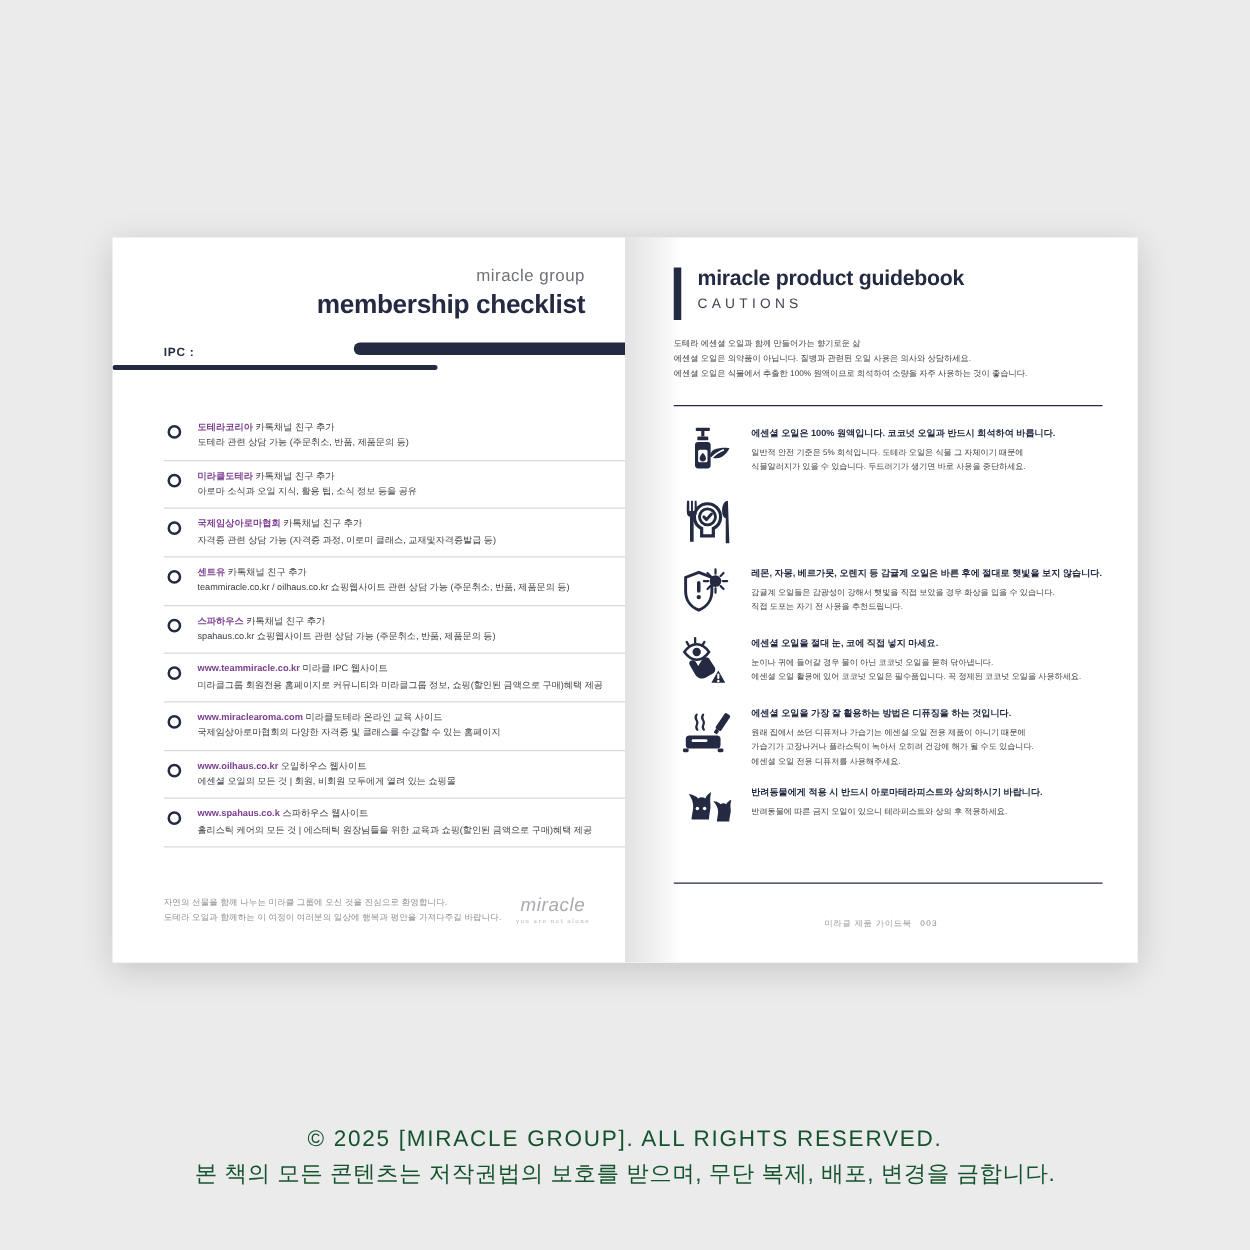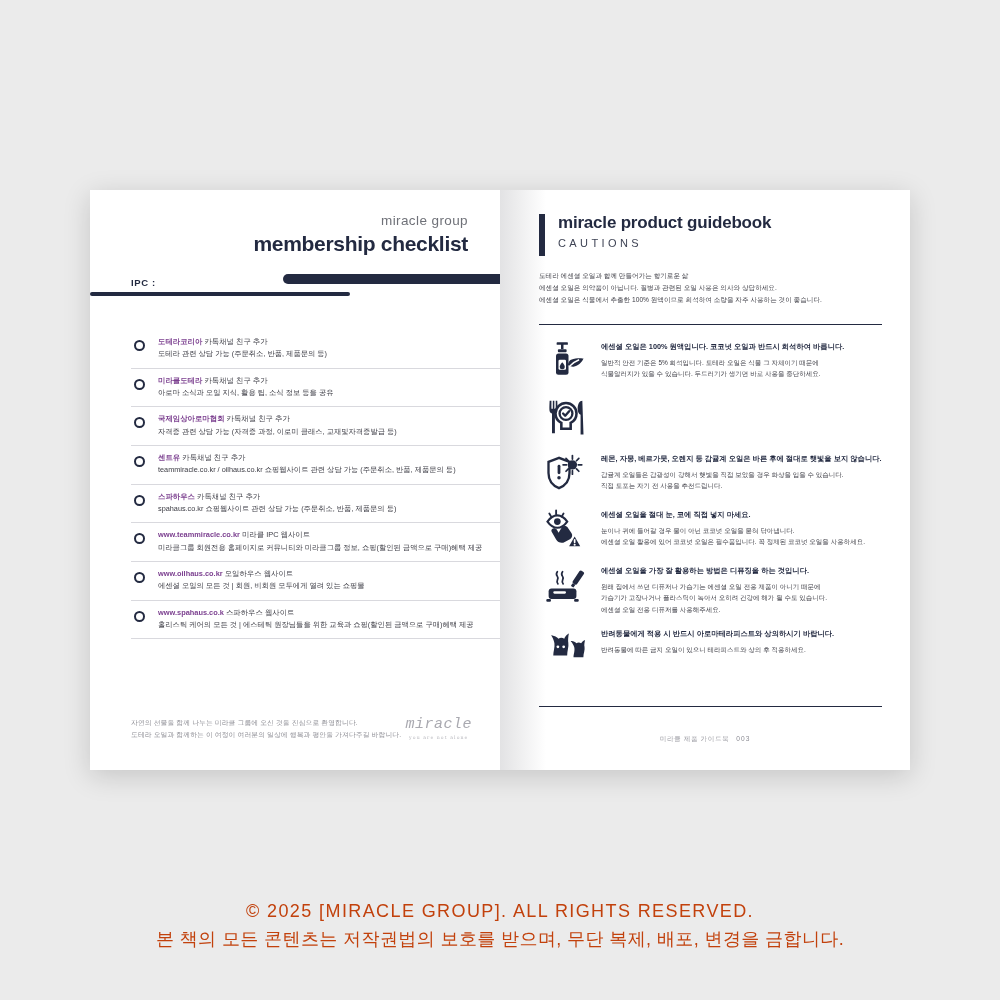--- a/index.html
+++ b/index.html
@@ -93,21 +93,21 @@
 
   .l-foot {
     position: absolute; left: 41px; right: 28px; bottom: 28px;
     display: flex; align-items: flex-end; justify-content: space-between;
   }
   .l-foot-text p {
     font-size: 6.8px; color: #8e8e95; line-height: 1.85; letter-spacing: .1px;
   }
   .sig { text-align: center; padding-bottom: 2px; }
   .sig-mark {
-    font-family: Liberation Mono, monospace;
+    font-family: Liberation Sans, sans-serif;
     font-style: italic; font-size: 15px; color: #a9a9b0;
     letter-spacing: .5px; line-height: 1;
   }
   .sig-sub {
     font-size: 4.6px; color: #b4b4ba; letter-spacing: 1.1px; margin-top: 3px;
     font-family: "DejaVu Serif", serif;
   }
 
   
   .r-head { position: absolute; left: 39px; top: 24px; display: flex; }
@@ -159,21 +159,21 @@
   .r-foot {
     position: absolute; left: 0; right: 0; bottom: 26px;
     text-align: center;
     font-size: 6.6px; color: #9b9ba2; letter-spacing: .6px;
   }
   .r-foot .pg { color: #8a8a92; margin-left: 7px; letter-spacing: 1px; }
 
   
   .copyright {
     position: absolute; left: 0; right: 0; top: 898px;
-    text-align: center; color: #c2410c;
+    text-align: center; color: #14532d;
   }
   .cr1 { font-size: 18px; letter-spacing: 1.4px; line-height: 1.55; }
   .cr2 { font-size: 18px; letter-spacing: .4px; line-height: 1.55; }
 </style>
 </head>
 <body>
 
 <div class="stage">
 
   <div class="spread">
@@ -225,20 +225,27 @@
             <div class="ci-text">
               <div class="ci-line1"><span class="ci-name">스파하우스</span> <span class="ci-suffix">카톡채널 친구 추가</span></div>
               <div class="ci-line2">spahaus.co.kr 쇼핑웹사이트 관련 상담 가능 (주문취소, 반품, 제품문의 등)</div>
             </div>
           </div>
           <div class="check-item">
             <span class="check-ring"></span>
             <div class="ci-text">
               <div class="ci-line1"><span class="ci-name">www.teammiracle.co.kr</span> <span class="ci-suffix">미라클 IPC 웹사이트</span></div>
               <div class="ci-line2">미라클그룹 회원전용 홈페이지로 커뮤니티와 미라클그룹 정보, 쇼핑(할인된 금액으로 구매)혜택 제공</div>
+            </div>
+          </div>
+          <div class="check-item">
+            <span class="check-ring"></span>
+            <div class="ci-text">
+              <div class="ci-line1"><span class="ci-name">www.miraclearoma.com</span> <span class="ci-suffix">미라클도테라 온라인 교육 사이드</span></div>
+              <div class="ci-line2">국제임상아로마협회의 다양한 자격증 및 클래스를 수강할 수 있는 홈페이지</div>
             </div>
           </div>
           <div class="check-item">
             <span class="check-ring"></span>
             <div class="ci-text">
               <div class="ci-line1"><span class="ci-name">www.oilhaus.co.kr</span> <span class="ci-suffix">오일하우스 웹사이트</span></div>
               <div class="ci-line2">에센셜 오일의 모든 것 | 회원, 비회원 모두에게 열려 있는 쇼핑몰</div>
             </div>
           </div>
           <div class="check-item">

